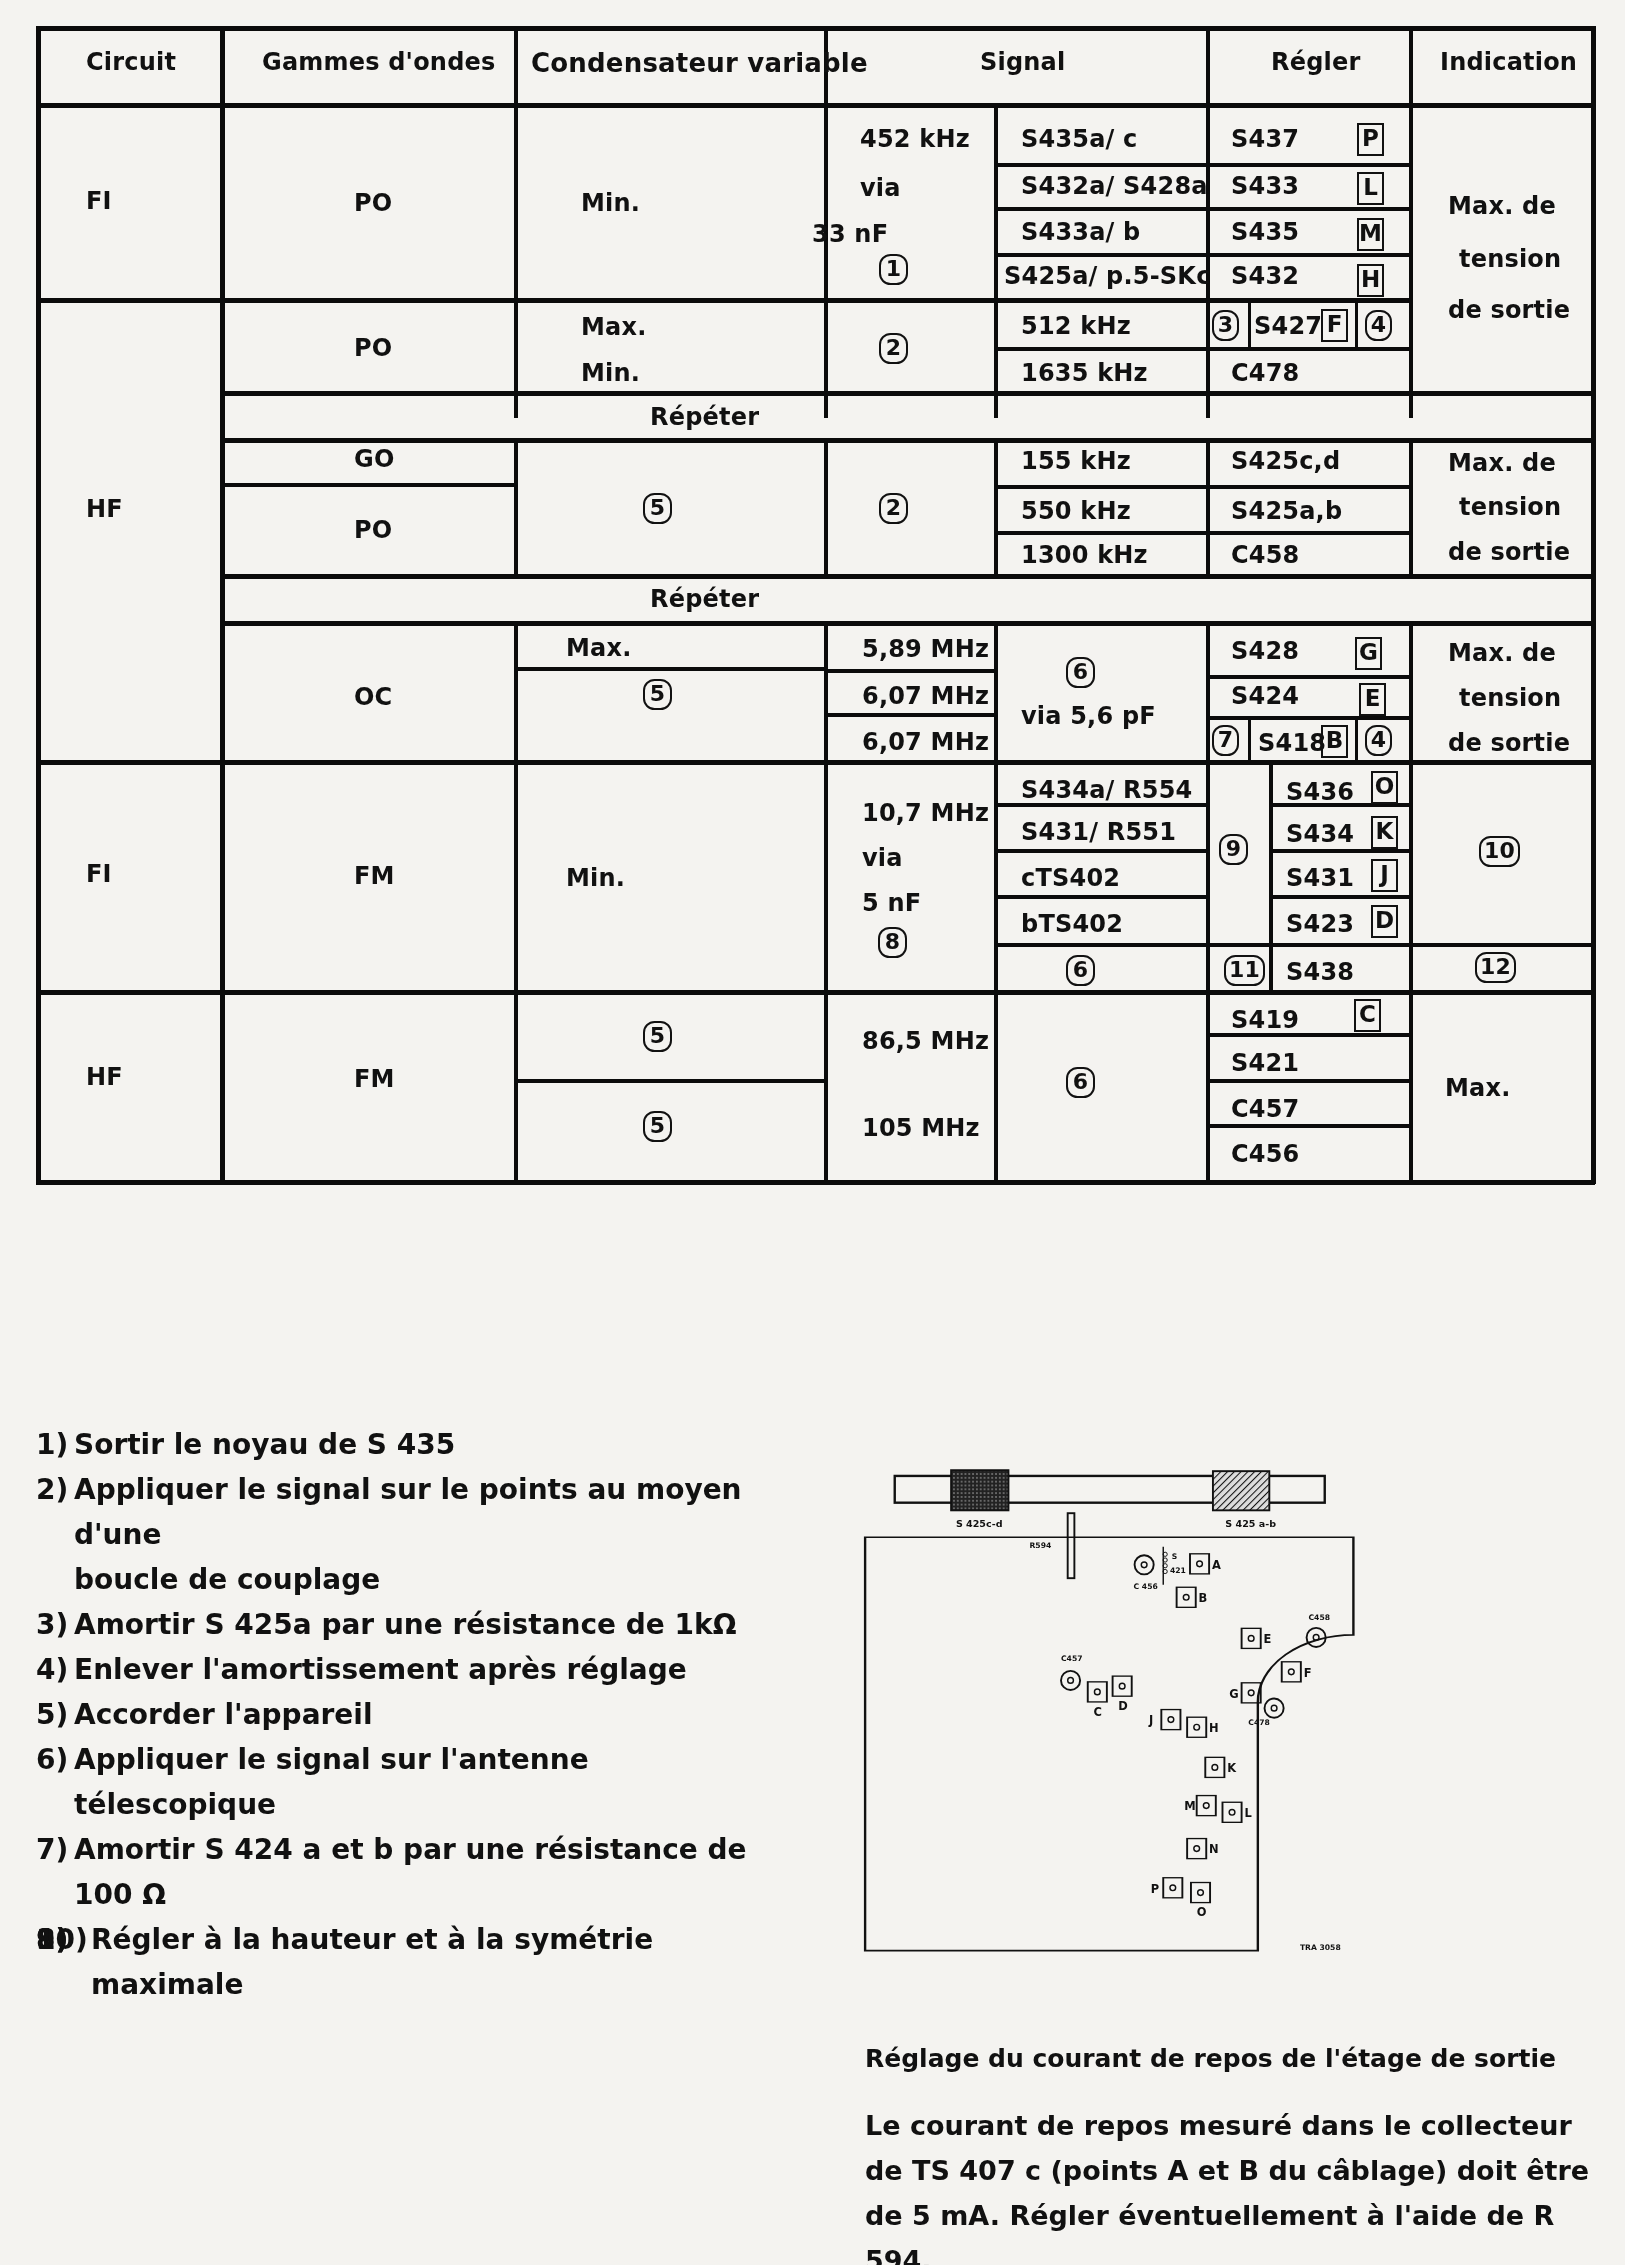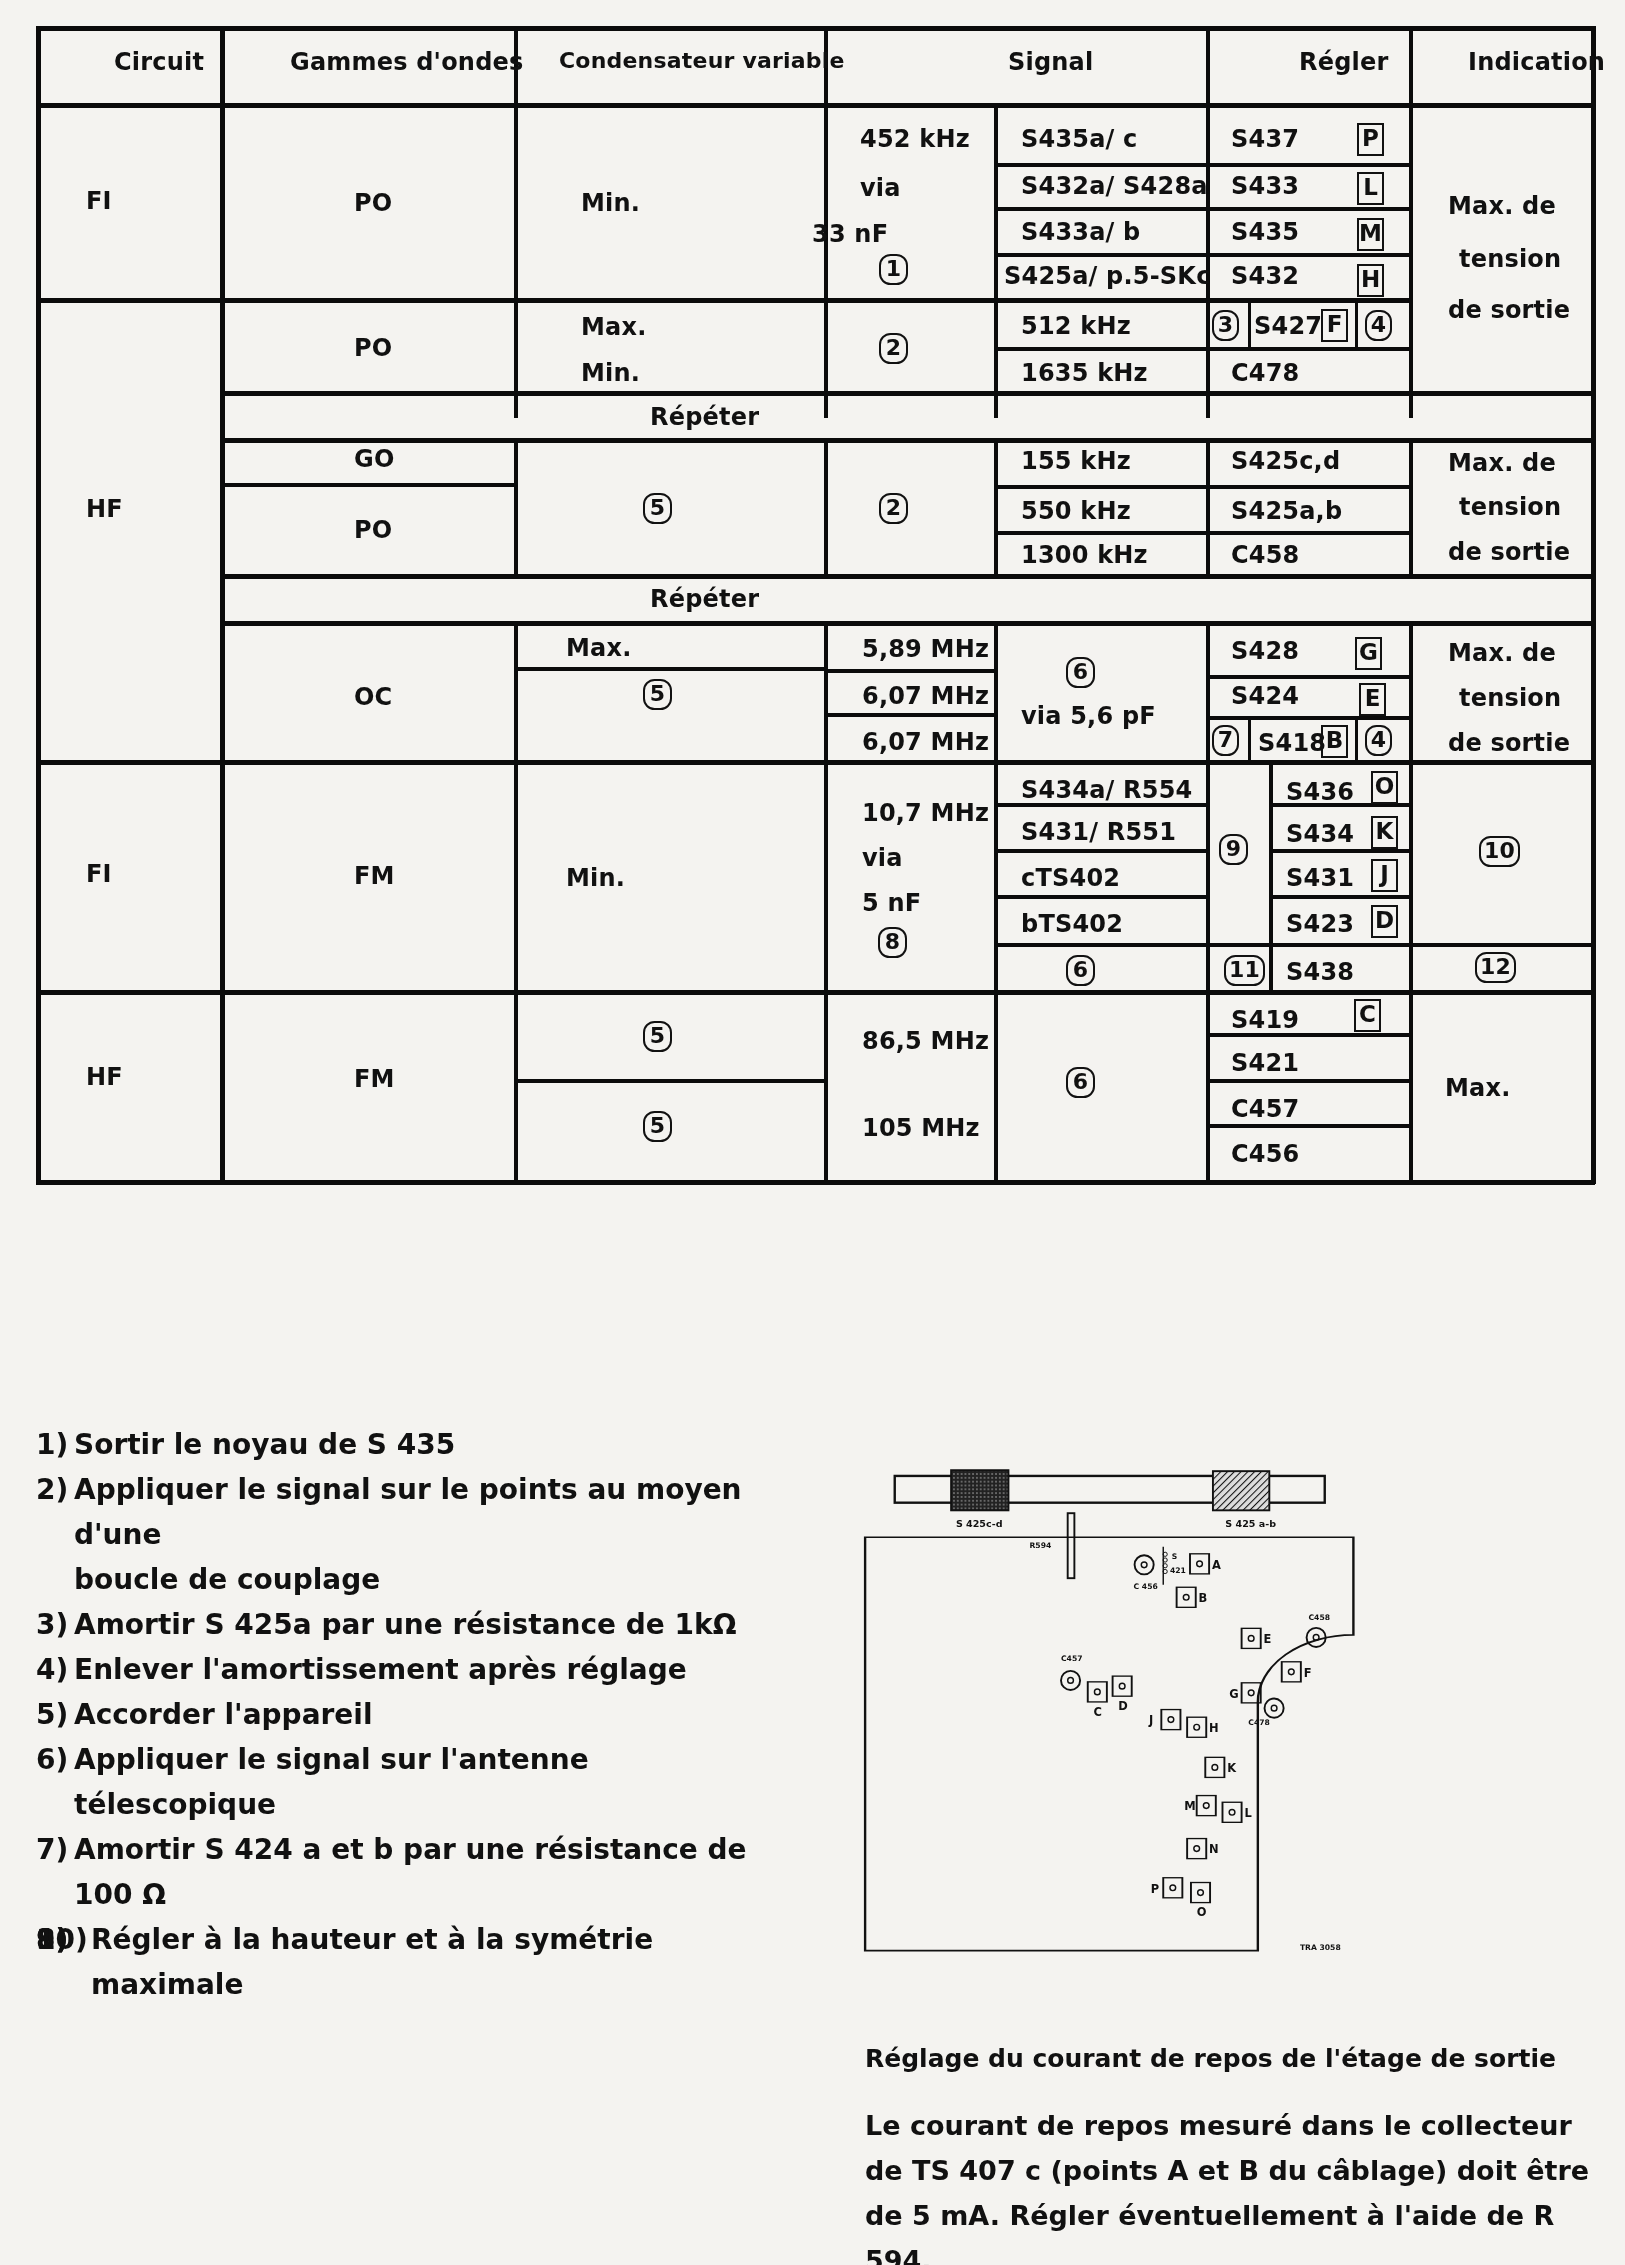--- a/index.html
+++ b/index.html
@@ -18,21 +18,21 @@
   .line { position: absolute; background: #0b0b0b; }
   .cell-text {
     position: absolute;
     font-family: "DejaVu Sans", sans-serif;
     font-size: 24px;
     font-weight: bold;
     white-space: nowrap;
     letter-spacing: 0.2px;
     line-height: 1;
   }
-  .hdr { font-size: 24px; font-weight: bold; margin-left: 28px; }
+  .hdr { font-size: 24px; font-weight: bold; }
   .circ {
     display: inline-block;
     border: 2.9px solid #111;
     border-radius: 11.5px;
     min-width: 29px;
     height: 31px;
     line-height: 25px;
     text-align: center;
     font-size: 22px;
     font-weight: bold;
@@ -125,21 +125,21 @@
   <div class="line" style="left:994px;top:943px;width:600px;height:3.8px"></div>
 
   <div class="line" style="left:36px;top:990px;width:1558px;height:4.8px"></div>
   <div class="line" style="left:514px;top:1079px;width:314px;height:3.8px"></div>
   <div class="line" style="left:1206px;top:1033px;width:206px;height:3.8px"></div>
   <div class="line" style="left:1206px;top:1079px;width:206px;height:3.8px"></div>
   <div class="line" style="left:1206px;top:1124px;width:206px;height:3.8px"></div>
 
   <span class="cell-text hdr" style="left:86px;top:50px">Circuit</span>
   <span class="cell-text hdr" style="left:262px;top:50px">Gammes d'ondes</span>
-  <span class="cell-text hdr" style="left:531px;top:50px;font-size:22px">Condensateur variable</span>
+  <span class="cell-text hdr" style="left:531px;top:50px;font-size:26px">Condensateur variable</span>
   <span class="cell-text hdr" style="left:980px;top:50px">Signal</span>
   <span class="cell-text hdr" style="left:1271px;top:50px">Régler</span>
   <span class="cell-text hdr" style="left:1440px;top:50px">Indication</span>
 
   <span class="cell-text" style="left:86px;top:189px">FI</span>
   <span class="cell-text" style="left:354px;top:191px">PO</span>
   <span class="cell-text" style="left:581px;top:191px">Min.</span>
   <span class="cell-text" style="left:860px;top:127px">452 kHz</span>
   <span class="cell-text" style="left:860px;top:176px">via</span>
   <span class="cell-text" style="left:812px;top:222px">33 nF</span>

